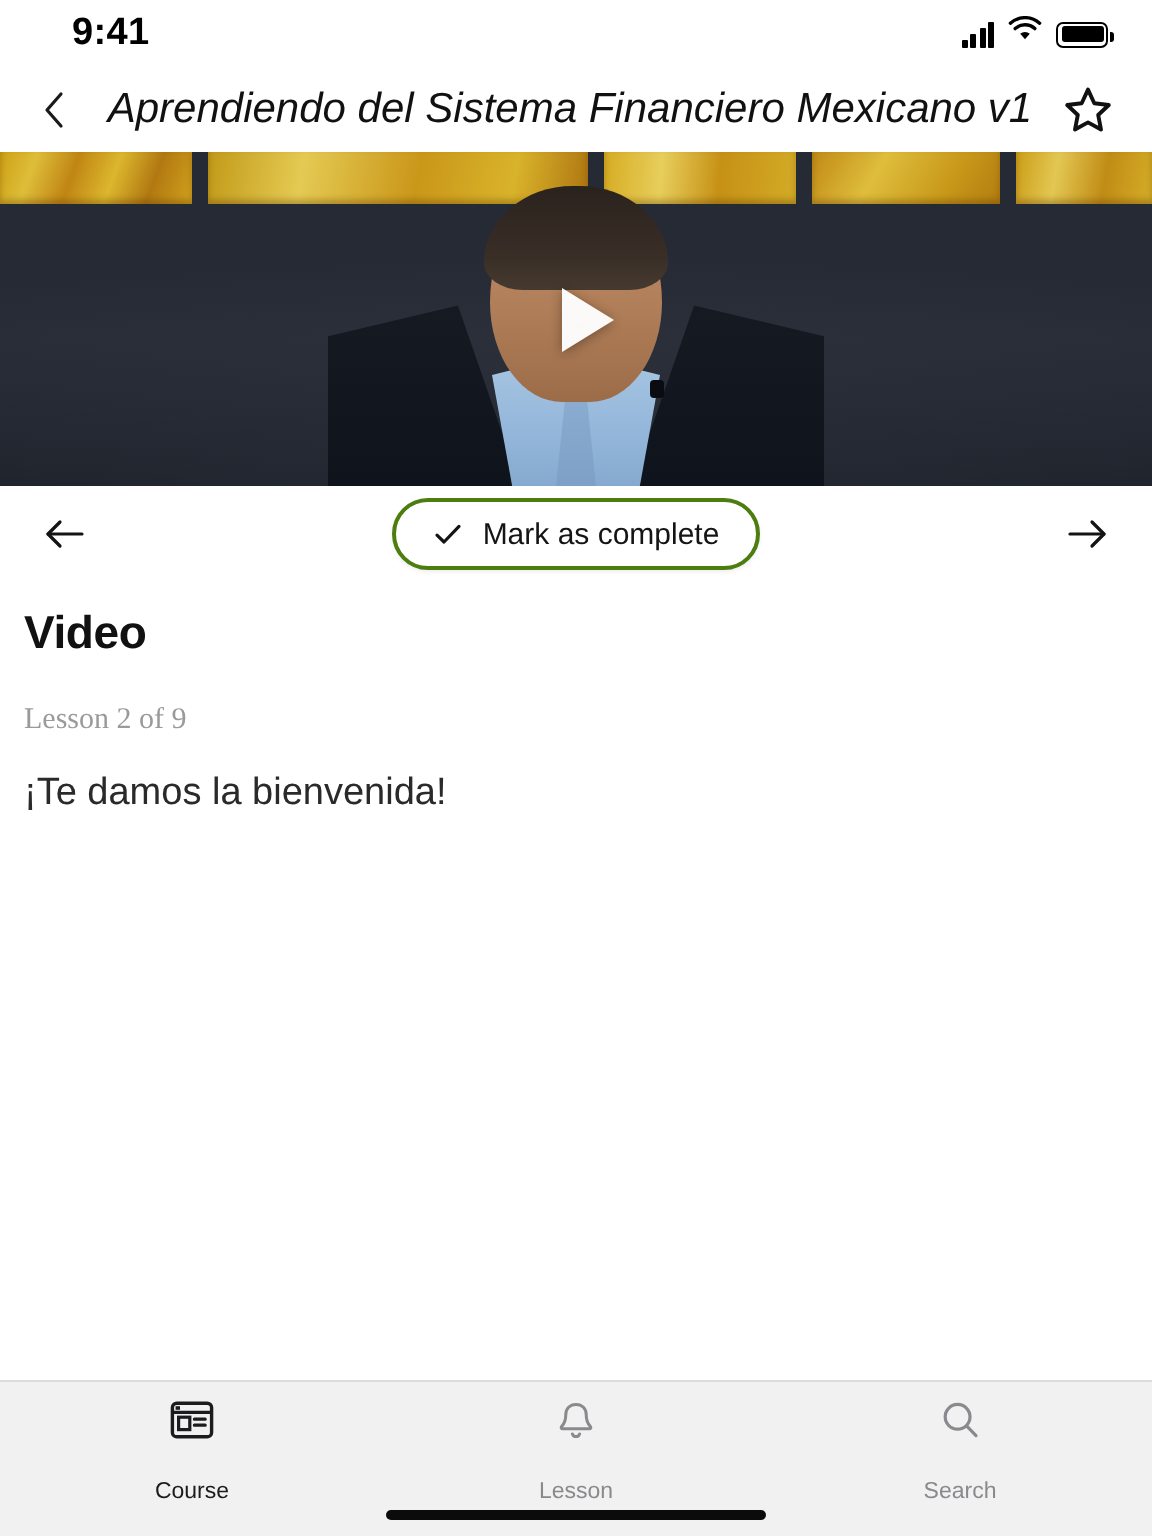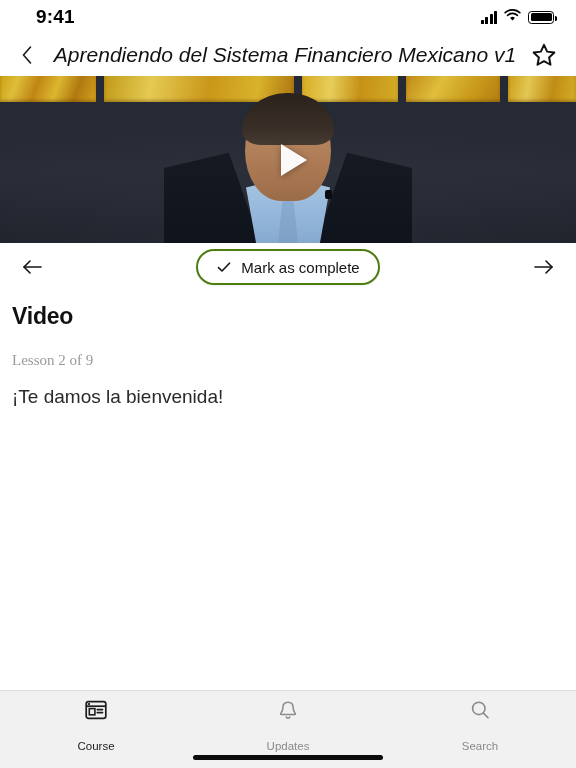--- a/index.html
+++ b/index.html
@@ -470,21 +470,21 @@
       <span class="tab-label">Course</span>
     </div>
 
     <div class="tab-item">
       <span class="tab-icon">
         <svg width="20" height="21" viewBox="0 0 20 21" aria-hidden="true">
           <path d="M10 2.2 c-3.1 0 -5.1 2.2 -5.1 5 0 3.9 -1.3 5.1 -2.2 6.2 -0.3 0.4 0 1 0.5 1 h13.6 c0.5 0 0.8 -0.6 0.5 -1 -0.9 -1.1 -2.2 -2.3 -2.2 -6.2 0 -2.8 -2 -5 -5.1 -5 Z" fill="none" stroke="currentColor" stroke-width="1.5" stroke-linejoin="round"></path>
           <path d="M8.2 17 a1.9 1.9 0 0 0 3.6 0" fill="none" stroke="currentColor" stroke-width="1.5" stroke-linecap="round"></path>
         </svg>
       </span>
-      <span class="tab-label">Updates</span>
+      <span class="tab-label">Lesson</span>
     </div>
 
 
     <div class="tab-item">
       <span class="tab-icon">
         <svg width="20" height="20" viewBox="0 0 20 20" aria-hidden="true">
           <circle cx="8.8" cy="8.4" r="6.2" fill="none" stroke="currentColor" stroke-width="1.6"></circle>
           <path d="M13.4 13.1 L18 17.8" stroke="currentColor" stroke-width="1.6" stroke-linecap="round"></path>
         </svg>
       </span>

